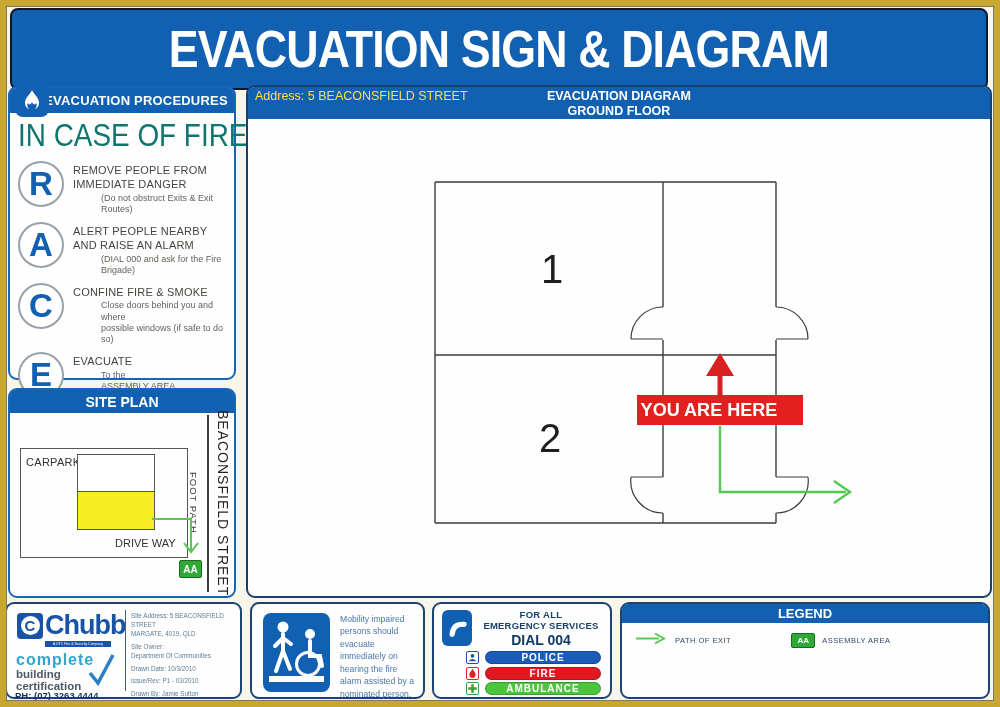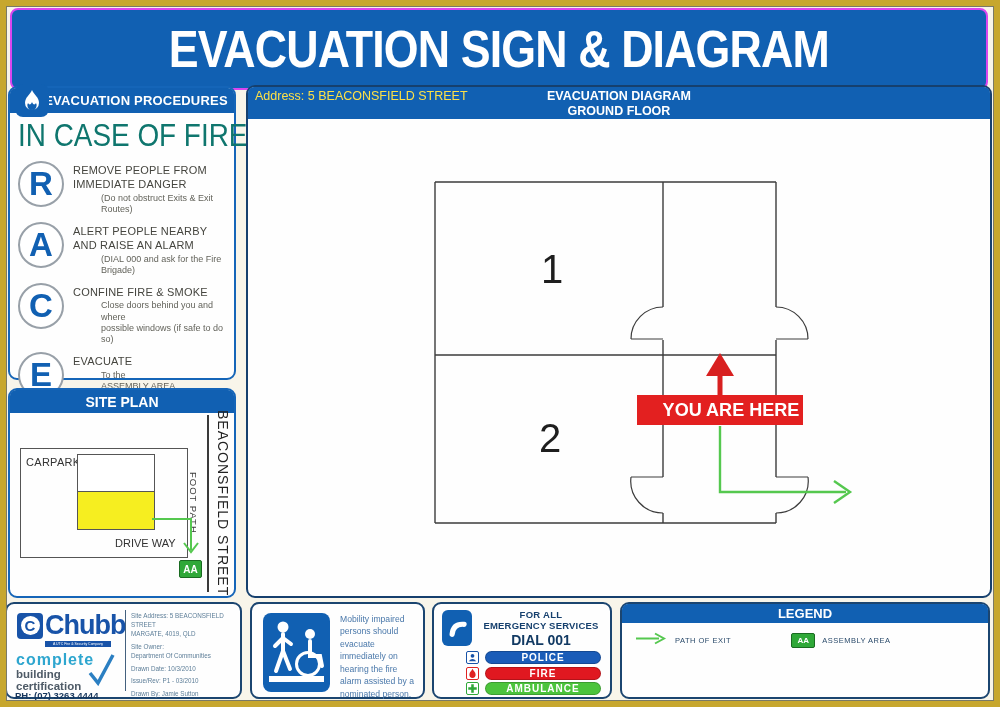--- a/index.html
+++ b/index.html
@@ -2,21 +2,21 @@
 <html><head>
 <meta charset="utf-8">
 <style>
   html,body{margin:0;padding:0;}
   body{width:1000px;height:707px;position:relative;background:#f8f5ea;font-family:"Liberation Sans",sans-serif;overflow:hidden;}
   .gold-frame{position:absolute;inset:0;border:6px solid #c7a72e;box-shadow:inset 0 0 0 1px #7a7a66, inset 0 0 0 0 #fff;z-index:60;pointer-events:none;}
   .panel{position:absolute;background:#fefefe;border:2px solid #1b4570;border-radius:9px;box-sizing:border-box;}
   .panel.blue{border-color:#1565b8;}
   .bluebar{background:#1160b2;color:#fff;font-weight:bold;display:flex;align-items:center;justify-content:center;}
   
-  .title-bar{position:absolute;left:10px;top:8px;width:978px;height:82px;background:#1160b2;border:2px solid #d946ef;border-radius:8px;box-sizing:border-box;display:flex;align-items:center;justify-content:center;}
+  .title-bar{position:absolute;left:10px;top:8px;width:978px;height:82px;background:#1160b2;border:2px solid #0f172a;border-radius:8px;box-sizing:border-box;display:flex;align-items:center;justify-content:center;}
   .title-text{font-size:52px;font-weight:bold;color:#fff;white-space:nowrap;transform:scaleX(.86);letter-spacing:-1px;}
   
   .proc{left:8px;top:86px;width:228px;height:294px;}
   .proc-head{height:25px;border-radius:6px 6px 0 0;font-size:13px;padding-left:28px;letter-spacing:.2px;}
   .flame-badge{position:absolute;left:5px;top:-4px;width:34px;height:33px;background:#1160b2;border-radius:8px;display:flex;align-items:center;justify-content:center;}
   .incase{font-size:31px;color:#0f766e;padding:5px 6px 0 8px;white-space:nowrap;}
   .incase span{display:inline-block;transform:scaleX(.9);transform-origin:left;}
   .step{display:flex;align-items:flex-start;padding:0 8px;margin-top:7px;}
   .step-circle{flex:0 0 46px;height:46px;border:2px solid #98a0a8;border-radius:50%;display:flex;align-items:center;justify-content:center;font-size:33px;font-weight:bold;color:#1160b2;margin-right:9px;box-sizing:border-box;background:#fff;}
   .step-text{padding-top:2px;}
@@ -34,21 +34,21 @@
   .footpath{position:absolute;left:178px;top:55px;height:116px;display:flex;align-items:center;}
   .footpath span{writing-mode:vertical-rl;font-size:9.5px;color:#3a3a3a;letter-spacing:1px;white-space:nowrap;}
   .driveway{position:absolute;left:105px;top:147px;font-size:11px;color:#333;}
   .aa-badge{position:absolute;left:179px;top:560px;width:21px;height:16px;background:#2fa838;border:1px solid #1a6b21;border-radius:2px;color:#fff;font-weight:bold;font-size:10px;display:flex;align-items:center;justify-content:center;z-index:7;}
   
   .main{left:246px;top:85px;width:746px;height:513px;border-color:#16406e;}
   .main-head{height:32px;border-radius:6px 6px 0 0;background:#1160b2;position:relative;display:block;}
   .addr{position:absolute;left:7px;top:2px;color:#fde047;font-size:12.5px;line-height:1.18;font-weight:normal;}
   .diag-title{position:absolute;left:50%;top:2px;transform:translateX(-50%);color:#fff;font-size:12.5px;font-weight:bold;text-align:center;line-height:1.18;white-space:nowrap;}
   .overlay-svg{position:absolute;left:0;top:0;z-index:5;pointer-events:none;}
-  .yah{position:absolute;left:637px;top:395px;width:166px;height:30px;background:#e32020;z-index:6;display:flex;align-items:center;justify-content:flex-end;color:#fff;font-weight:bold;font-size:19px;}
+  .yah{position:absolute;left:637px;top:395px;width:166px;height:30px;background:#e32020;z-index:6;display:flex;align-items:center;justify-content:flex-start;color:#fff;font-weight:bold;font-size:19px;}
   .yah span{transform:scaleX(.95);white-space:nowrap;}
   
   .chubb{left:5px;top:602px;width:237px;height:97px;}
   .chubb-logo{position:absolute;left:10px;top:8px;display:flex;align-items:center;}
   .c-square{width:26px;height:26px;background:#1853a8;border-radius:4px;display:flex;align-items:center;justify-content:center;}
   .c-inner{width:19px;height:19px;background:#fff;border-radius:50%;display:flex;align-items:center;justify-content:center;font-size:15px;font-weight:bold;color:#1853a8;}
   .chubb-word{font-size:27px;font-weight:bold;color:#1853a8;letter-spacing:-1px;margin-left:2px;line-height:1;}
   .chubb-strip{position:absolute;left:38px;top:37px;width:66px;height:6px;background:#1853a8;color:#fff;font-size:3.5px;display:flex;align-items:center;justify-content:center;white-space:nowrap;overflow:hidden;}
   .complete{position:absolute;left:9px;top:47px;font-size:16px;font-weight:bold;color:#2ea6cf;letter-spacing:1px;}
   .buildcert{position:absolute;left:9px;top:64px;font-size:11.5px;font-weight:bold;color:#4e5a66;line-height:1.05;white-space:pre-line;}
@@ -248,21 +248,21 @@
   <div class="emg-phone">
     <svg width="26" height="26" viewBox="0 0 30 30">
       <g stroke="#fff" stroke-width="6" stroke-linecap="round" fill="none" transform="rotate(-40 15 15)">
         <path d="M6,17 Q15,8 24,17"></path>
       </g>
     </svg>
   </div>
   <div class="emg-head">
     <div class="emg-l1">FOR ALL</div>
     <div class="emg-l2">EMERGENCY SERVICES</div>
-    <div class="emg-dial">DIAL 001</div>
+    <div class="emg-dial">DIAL 004</div>
   </div>
   <div class="emg-rows">
     <div class="emg-row">
       <span class="emg-ico b">
         <svg width="11" height="11" viewBox="0 0 13 13">
             <circle cx="6.5" cy="4.5" r="2.2" fill="#1853a8"></circle>
             <path d="M2,11 Q6.5,5.5 11,11 Z" fill="#1853a8"></path>
           </svg>
       </span>
       <span class="emg-bar bar-police">POLICE</span>

